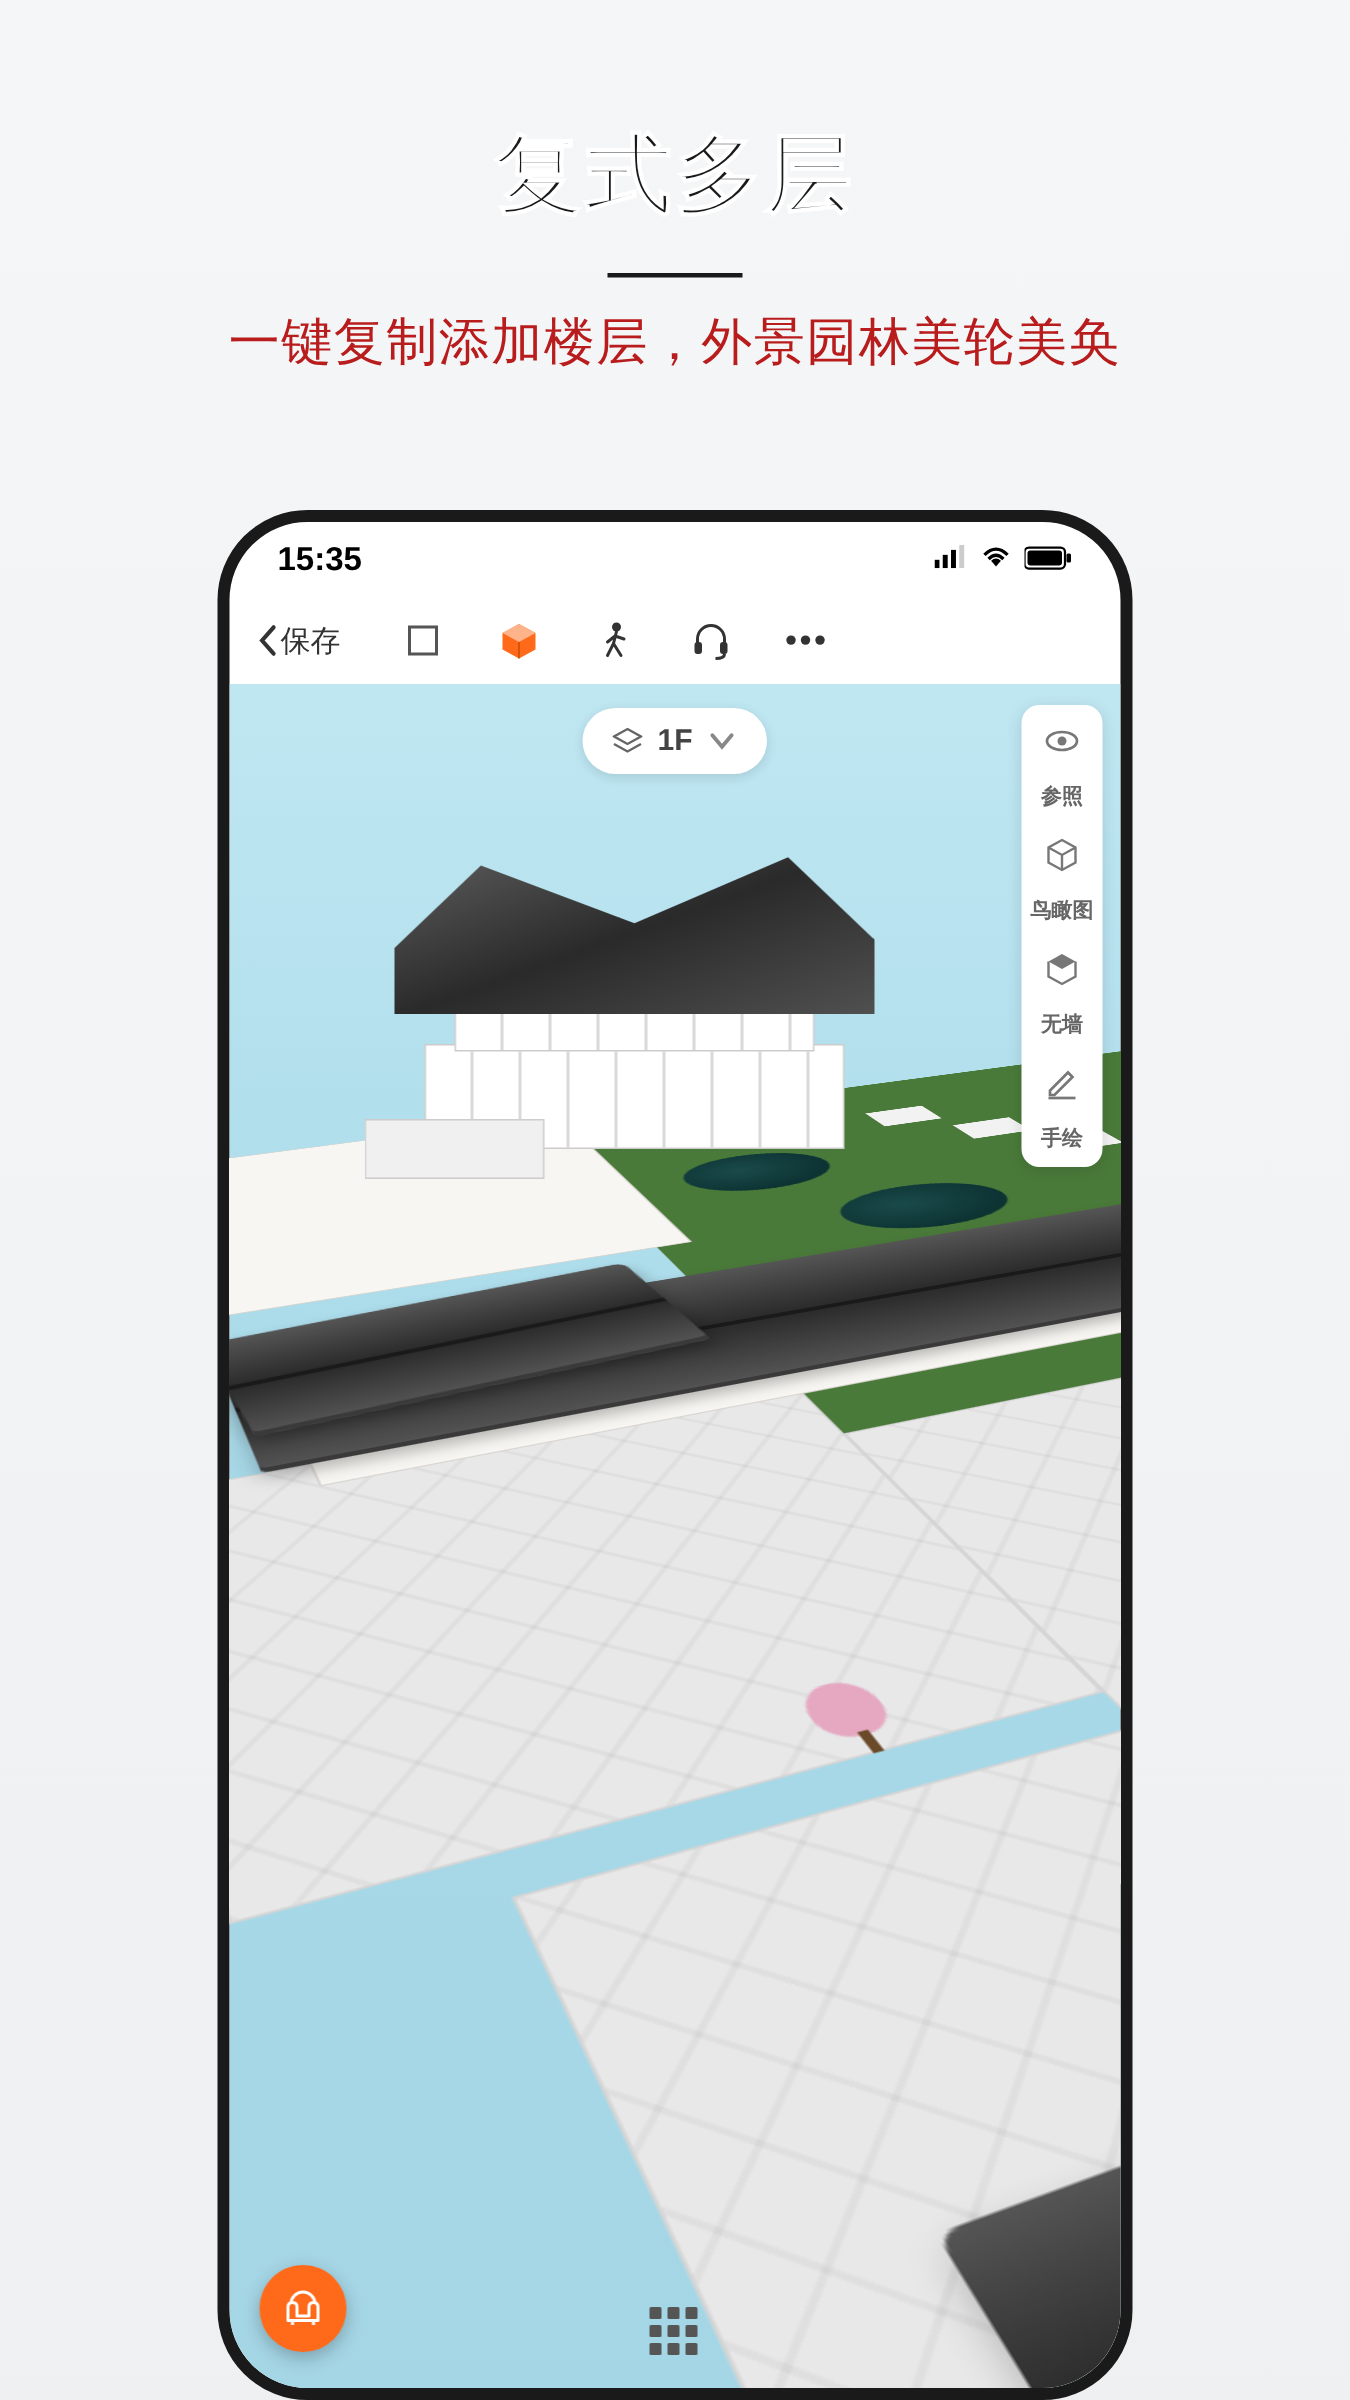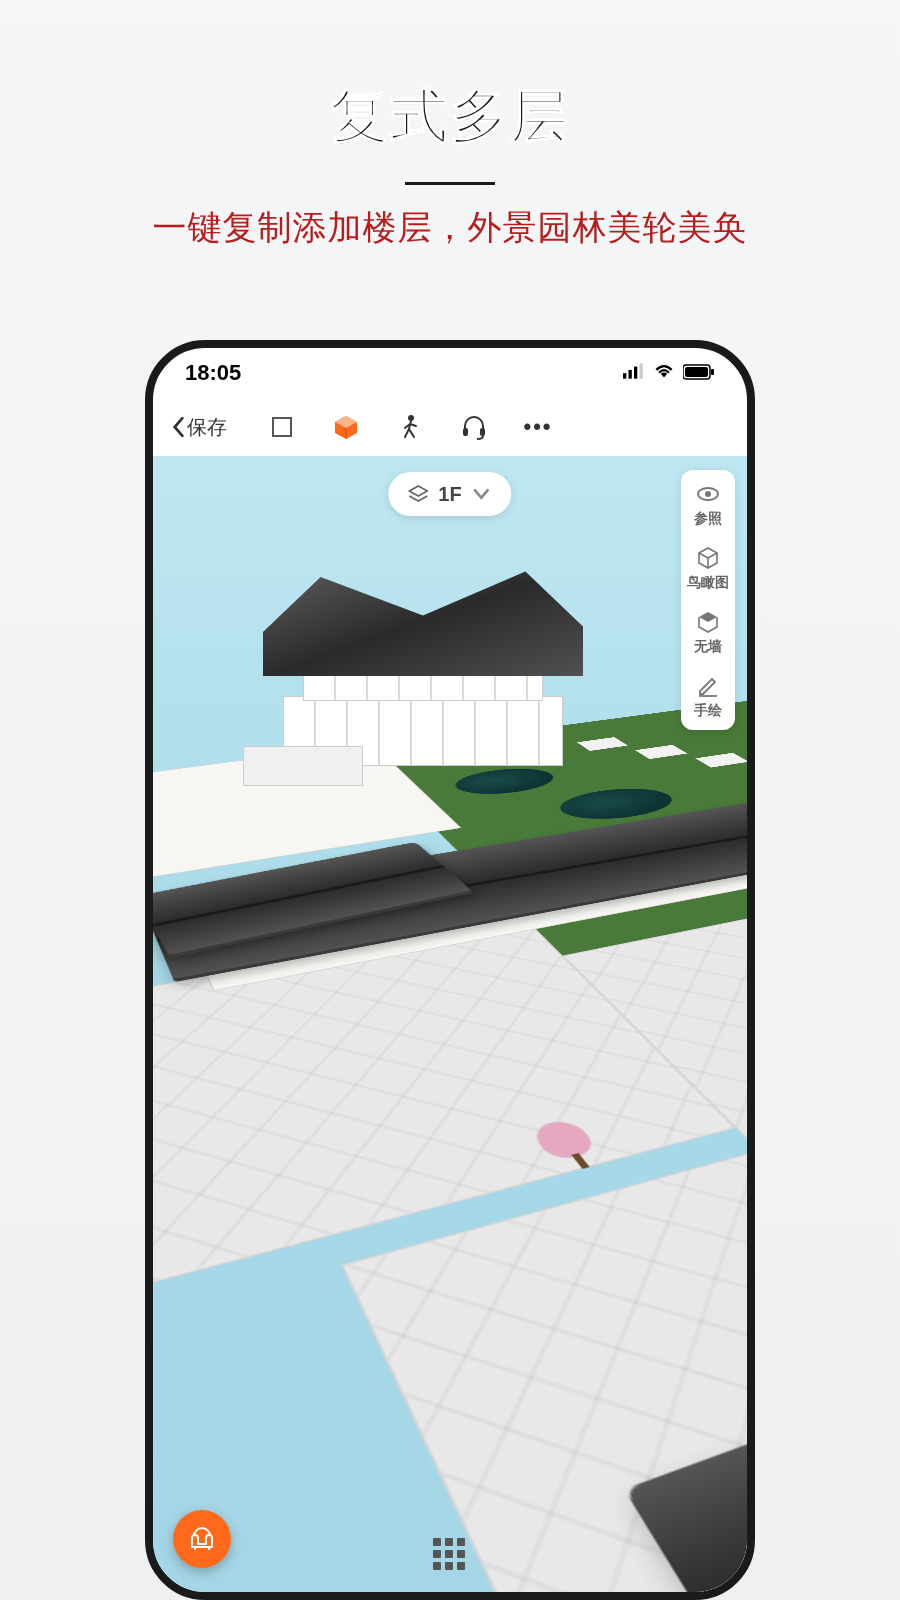--- a/index.html
+++ b/index.html
@@ -137,21 +137,21 @@
   display: flex;
   flex-direction: column;
   align-items: center;
   gap: 18px;
   box-shadow: 0 2px 10px rgba(0,0,0,0.12);
 }
 .side-item {
   display: flex;
   flex-direction: column;
   align-items: center;
-  gap: 4px;
+  gap: 16px;
   font-size: 14px;
   color: #666;
 }
 .side-item svg { width: 24px; height: 24px; }
 
 
 .scene {
   position: absolute;
   inset: 0;
   perspective: 1200px;
@@ -268,21 +268,21 @@
   <div class="promo-title">
     <span>复式多层</span>
   </div>
   <div class="promo-divider"></div>
   <div class="promo-sub">一键复制添加楼层，外景园林美轮美奂</div>
 </div>
 
 <div class="phone">
 
   <div class="statusbar">
-    <div>18:05</div>
+    <div>15:35</div>
     <div class="right">
       <span class="signal">
         <svg viewBox="0 0 20 14">
             <rect x="0" y="9" width="3" height="5" fill="#000"></rect>
             <rect x="5" y="6" width="3" height="8" fill="#000"></rect>
             <rect x="10" y="3" width="3" height="11" fill="#000"></rect>
             <rect x="15" y="0" width="3" height="14" fill="#ccc"></rect>
           </svg>
       </span>
       <span class="wifi">

